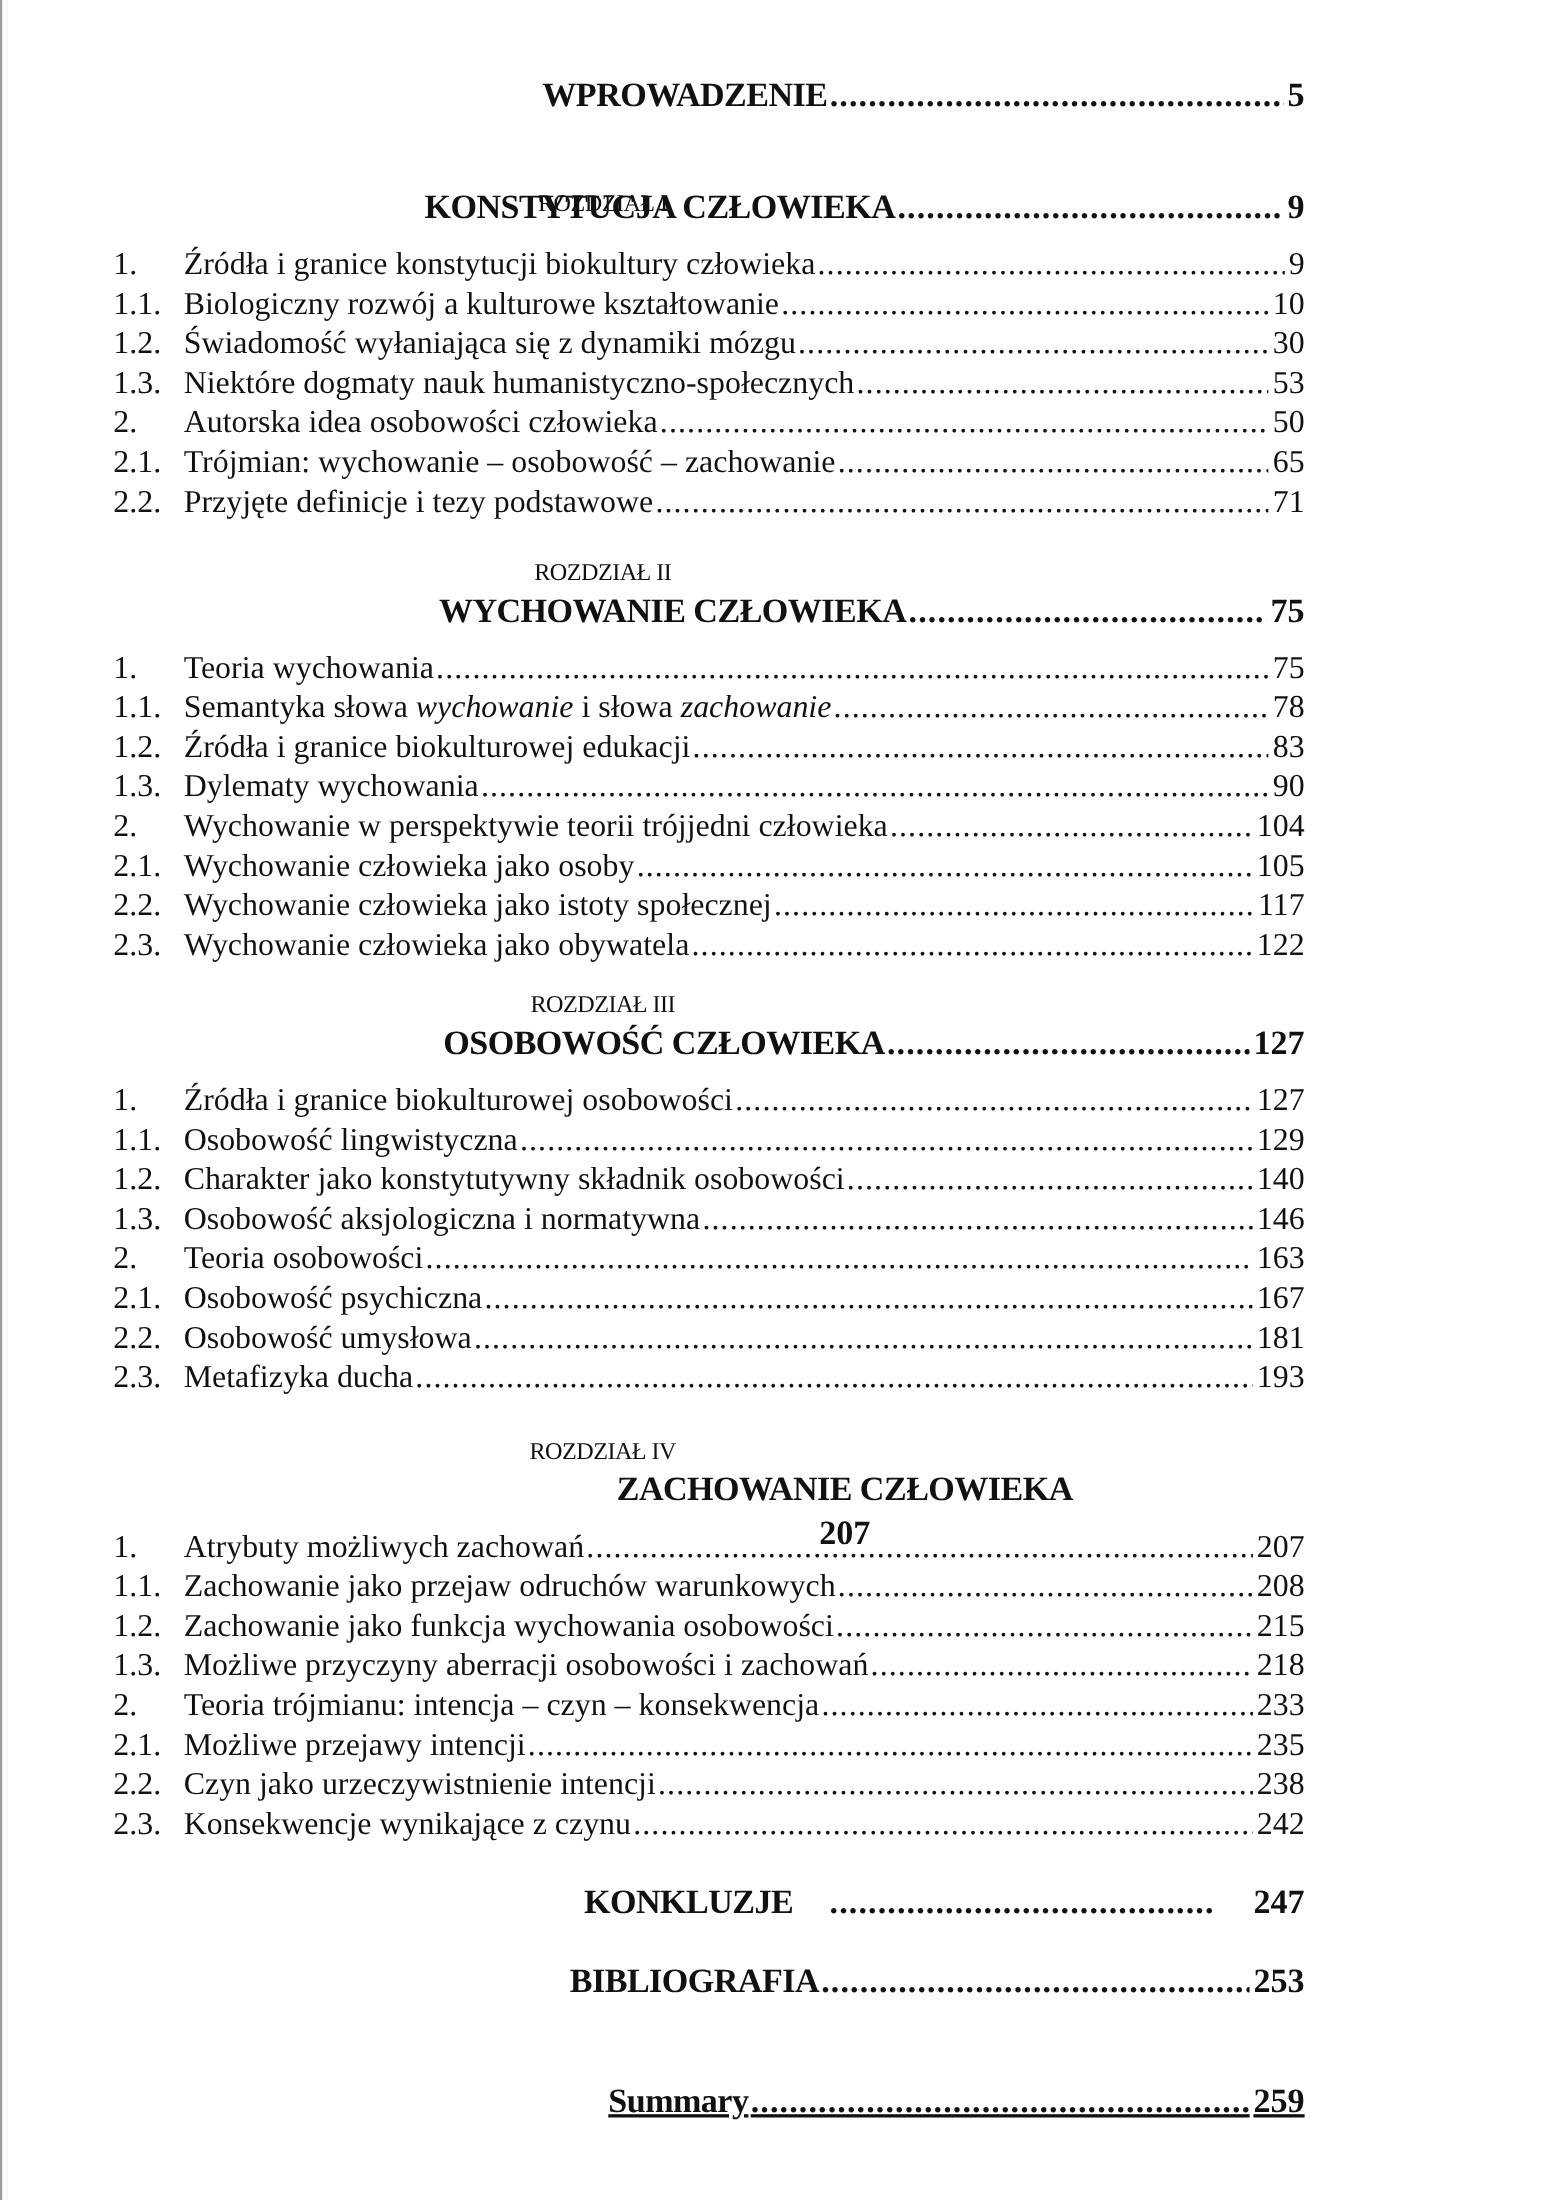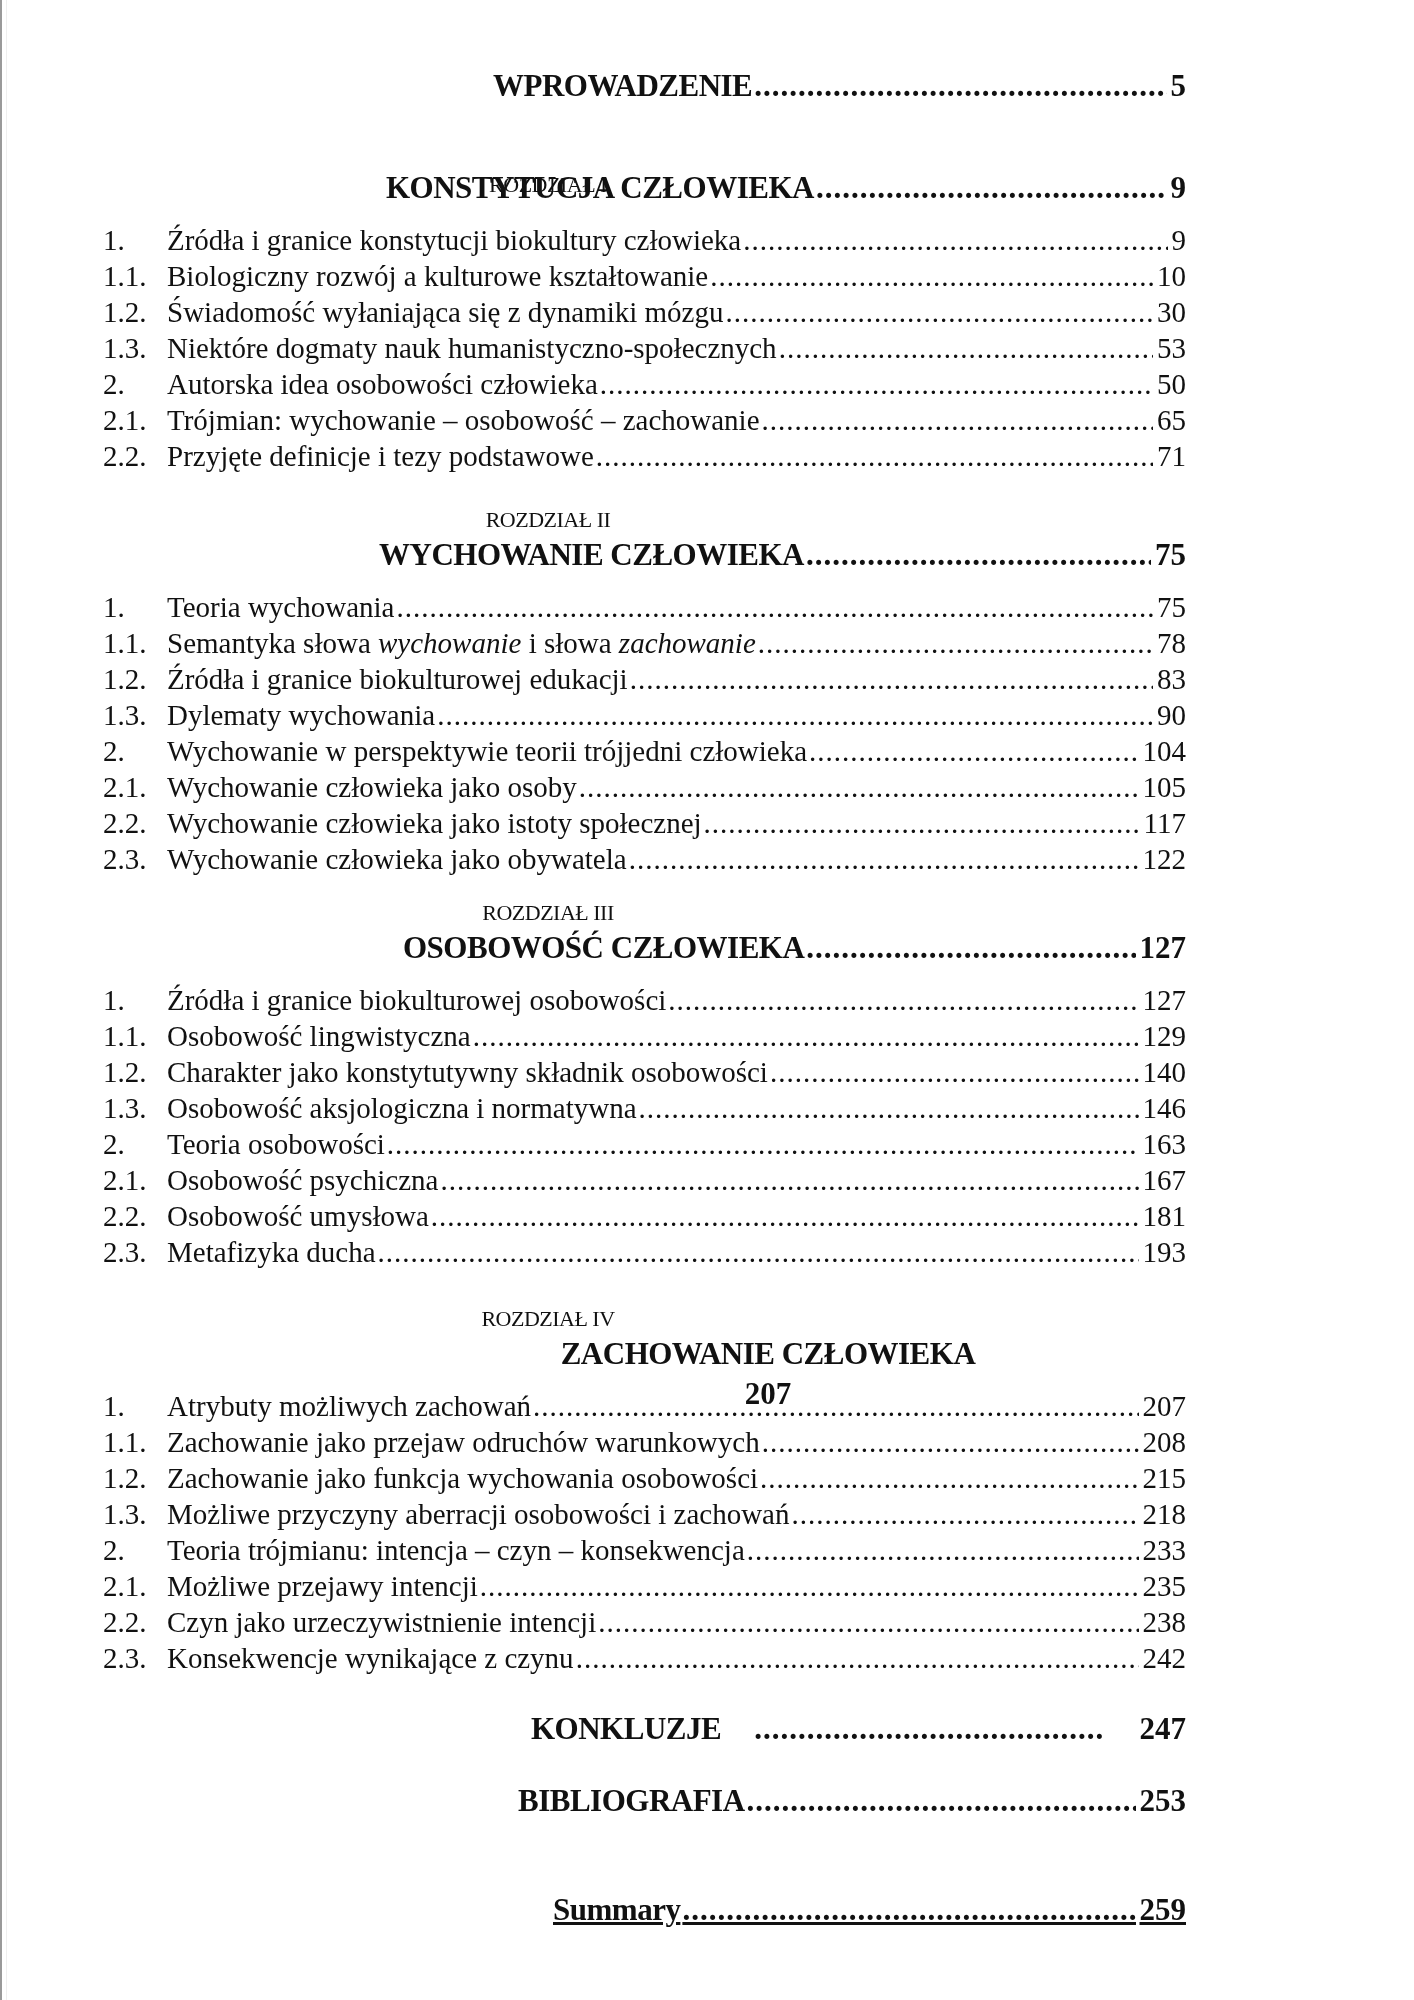--- a/index.html
+++ b/index.html
@@ -81,21 +81,21 @@
       </div>
     <div class="row entry" style="top:438px;">
         <span class="num">2.2.</span>
         <span class="title">Przyjęte definicje i tezy podstawowe</span>
         <span class="leader"></span>
         <span class="page">71</span>
       </div>
   </div>
 
   <div class="chap-label" style="top:507px; left:345px; width:200px;">ROZDZIAŁ II</div>
-  <div class="row heading" style="top:535px; left:276px;">
+  <div class="row heading" style="top:535px; left:296px;">
     <span class="title">WYCHOWANIE CZŁOWIEKA</span>
     <span class="leader"></span>
     <span class="page">75</span>
   </div>
   <div>
     <div class="row entry" style="top:589px;">
         <span class="num">1.</span>
         <span class="title">Teoria wychowania</span>
         <span class="leader"></span>
         <span class="page">75</span>

